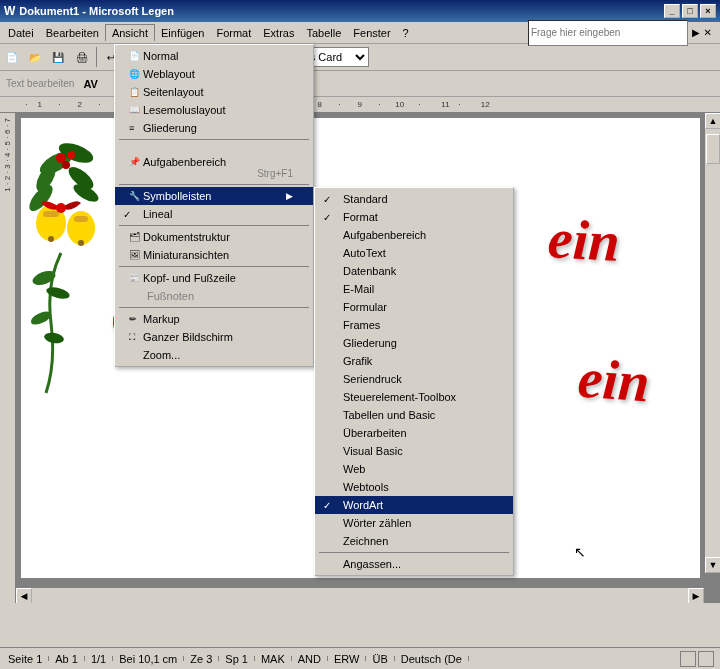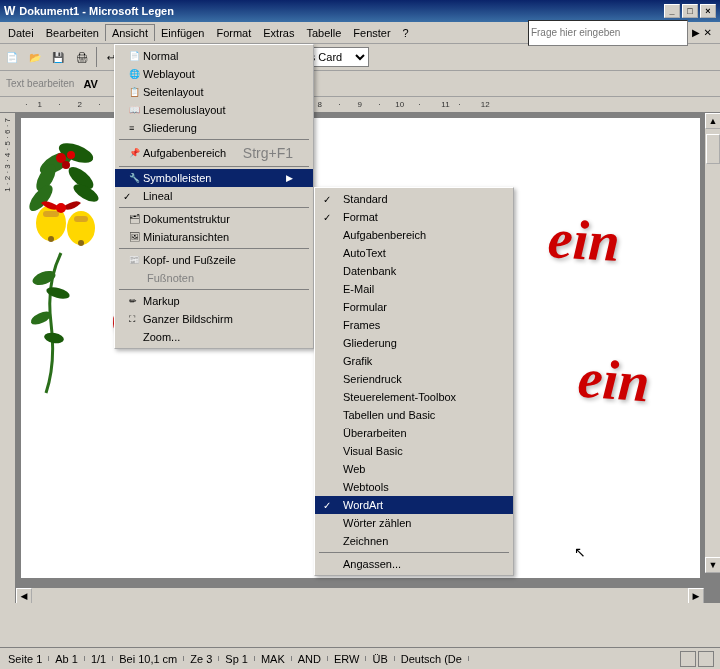--- a/index.html
+++ b/index.html
@@ -372,21 +372,21 @@
       <div class="menu-dropdown-item">
         <span style="position:absolute;left:14px;width:12px;font-size:9px;">≡</span>
         <span>Gliederung</span>
       </div>
 
       <div class="menu-separator"></div>
 
       <div class="menu-dropdown-item">
         <span style="position:absolute;left:14px;width:12px;font-size:9px;">📌</span>
         <span>Aufgabenbereich</span>
-        <span style="margin-left:15px;color:#808080;font-size:14px;">Strg+F1</span>
+        <span style="margin-left:15px;color:#808080;font-size:10px;margin-top:23px;">Strg+F1</span>
       </div>
 
       <div class="menu-separator"></div>
 
       <div class="menu-dropdown-item" style="background:#0a246a;color:white;">
         <span style="position:absolute;left:14px;width:12px;font-size:9px;color:white;">🔧</span>
         <span>Symbolleisten</span>
         <span class="arrow-right">▶</span>
       </div>
 

